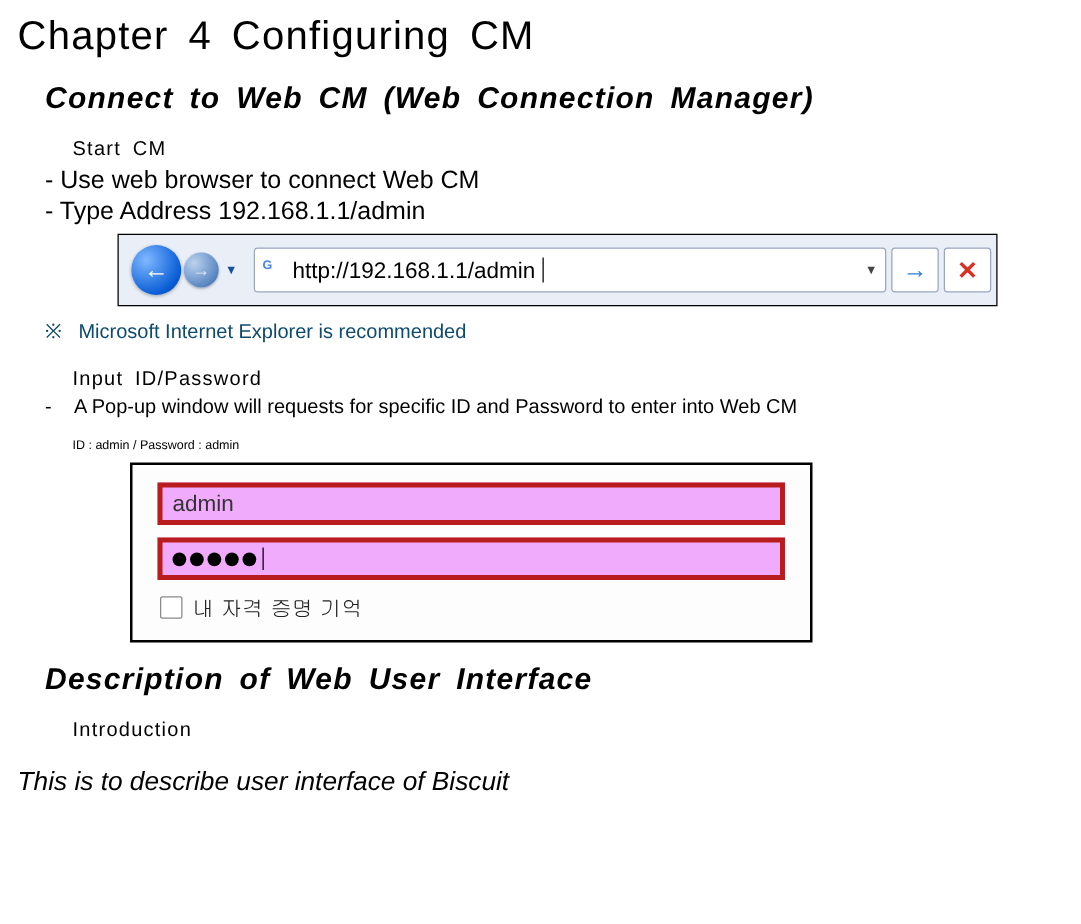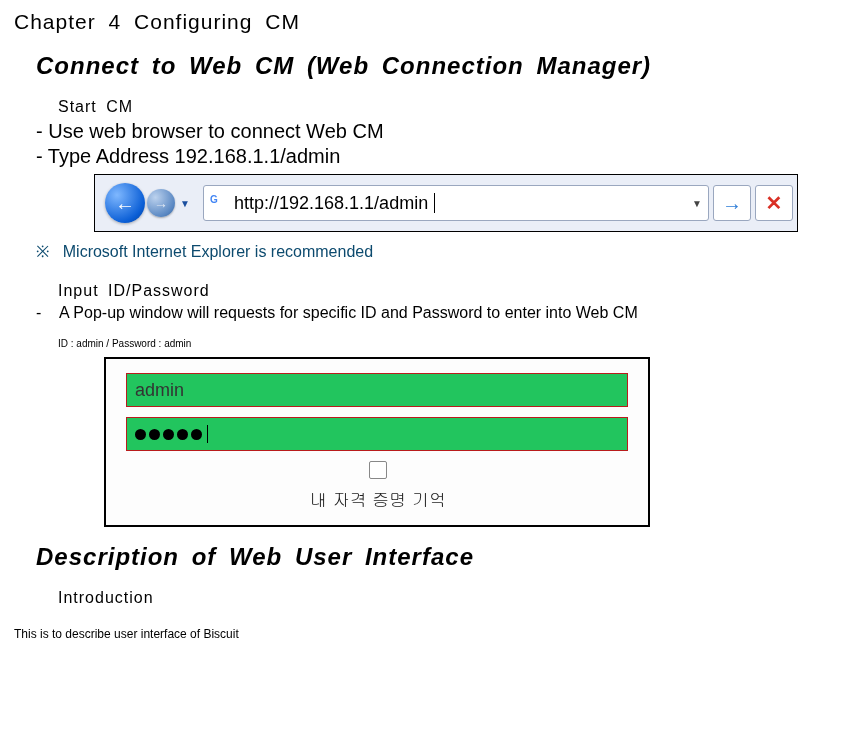--- a/index.html
+++ b/index.html
@@ -5,21 +5,21 @@
   body {
     font-family: Arial, Helvetica, sans-serif;
     width: 865px;
     margin: 0;
     padding: 10px 14px;
     background: #fff;
     color: #000;
     box-sizing: border-box;
   }
   h1.chapter {
-    font-size: 21px;
+    font-size: 32px;
     font-weight: normal;
     letter-spacing: 1px;
     word-spacing: 6px;
     margin: 0 0 18px 0;
   }
   h2.section {
     font-size: 24px;
     font-style: italic;
     font-weight: bold;
     letter-spacing: 1px;
@@ -47,22 +47,23 @@
   p.note {
     font-size: 16px;
     margin: 8px 0 20px 22px;
     color: #0c4a6e;
   }
   p.cred {
     font-size: 10px;
     margin: 16px 0 8px 44px;
   }
   p.intro {
-    font-size: 12px;
+    font-size: 21px;
     margin: 20px 0 6px 0;
+    font-style: italic;
   }
 
   
   .addrbar-wrap {
     margin: 6px 0 8px 80px;
   }
   .addrbar {
     width: 702px;
     height: 56px;
     border: 1px solid #000;
@@ -142,22 +143,22 @@
   .login {
     width: 546px;
     border: 2px solid #000;
     background: #fdfdfd;
     padding: 14px 20px 14px 20px;
     box-sizing:border-box;
   }
   .login .field {
     width: 100%;
     height: 34px;
-    border: 1px solid #b91c1c;
-    background:#22c55e;
+    border: 4px solid #b91c1c;
+    background:#f0abfc;
     margin-bottom: 10px;
     display:flex;align-items:center;
     padding:0 8px;
     font-family: Tahoma, Arial, sans-serif;
     font-size: 18px;
     color:#333;
     box-sizing:border-box;
   }
   .login .pwfield .dot{
     width:11px;height:11px;border-radius:50%;background:#000;margin-right:3px;
@@ -165,21 +166,20 @@
   .login .pwfield .cursor{
     width:1px;height:18px;background:#000;margin-left:2px;
   }
   .login .remember {
     display:flex;align-items:center;gap:8px;
     font-family: "Malgun Gothic","Gulim",Arial,sans-serif;
     font-size:17px;
     color:#222;
     margin-top:2px;
     margin-left:2px;
-    flex-direction:column;
   }
   .login .remember .cb {
     width:16px;height:16px;border:1px solid #888;background:#fff;
     border-radius:2px;
   }
 </style>
 </head>
 <body>
 
 <h1 class="chapter">Chapter  4  Configuring  CM</h1>

